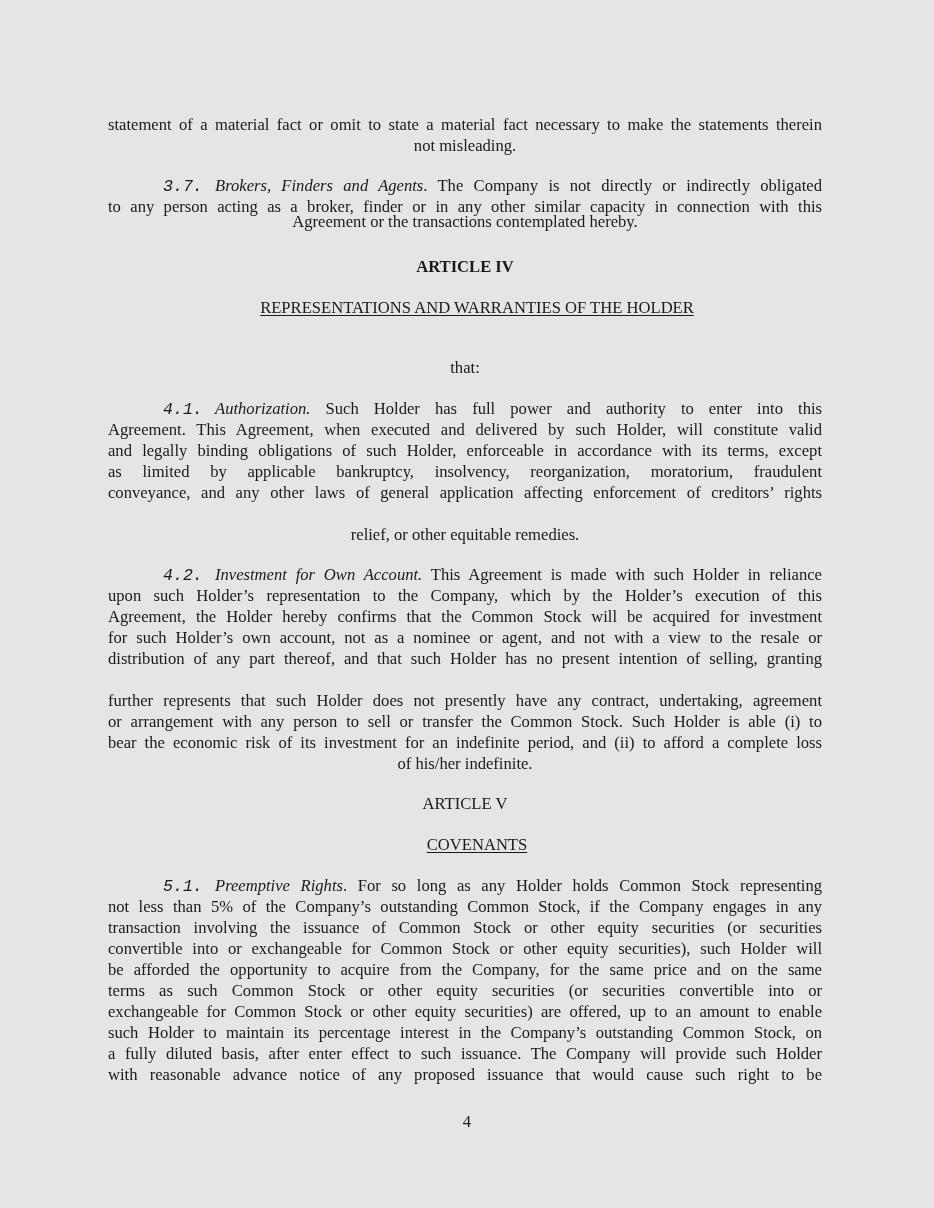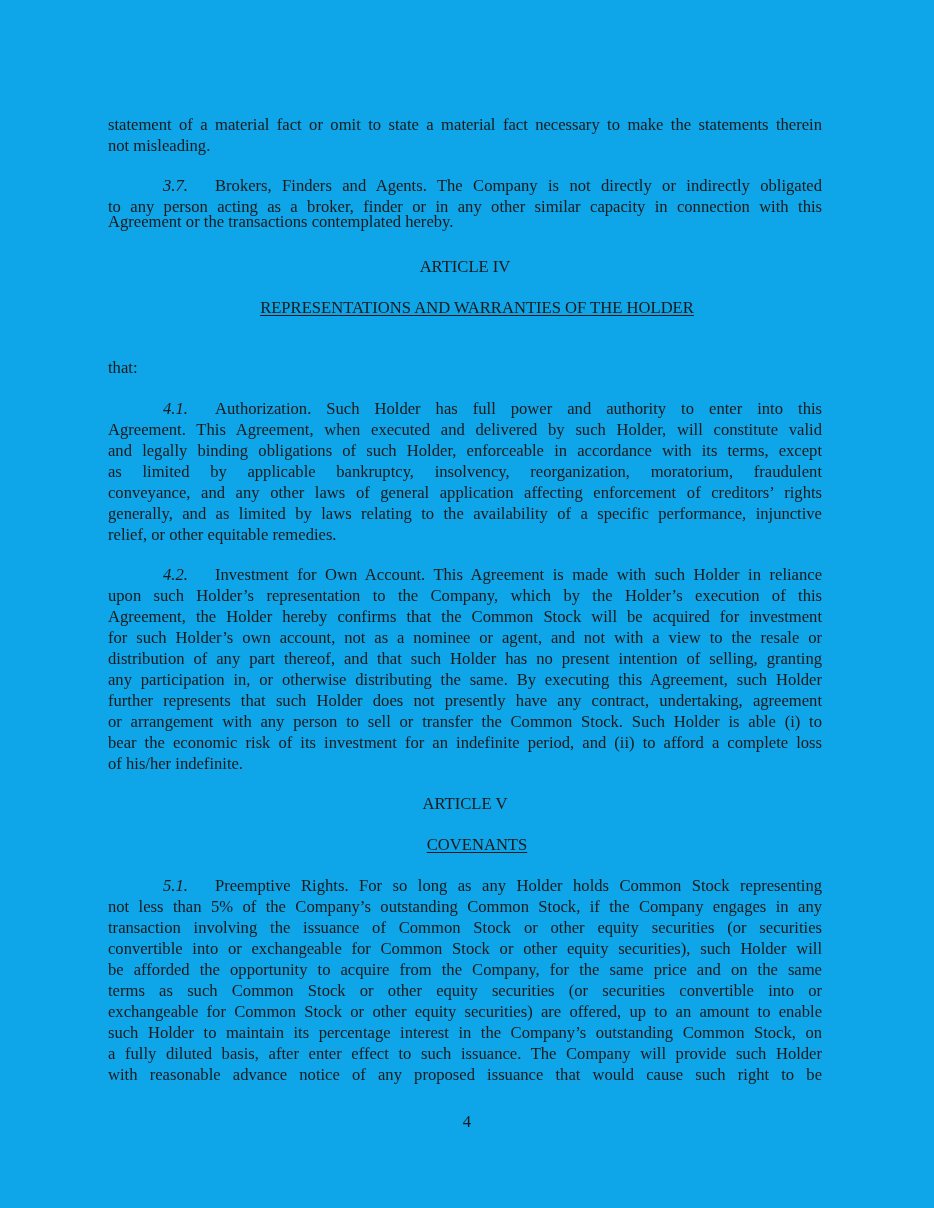--- a/index.html
+++ b/index.html
@@ -1,35 +1,36 @@
 <!DOCTYPE html>
 <html><head>
 <meta charset="utf-8">
 <style>
   html, body { margin: 0; padding: 0; background: #ffffff; }
   body { width: 934px; height: 1208px; position: relative; overflow: hidden; }
   .page {
     position: absolute; left: 0; top: 0; width: 934px; height: 1208px;
-    background: #0ea5e9;
+    background: #e5e5e5;
     font-family: "Liberation Serif", "DejaVu Serif", serif;
     color: #1a1a1a;
     font-size: 16.6px;
   }
   .line {
     position: absolute; left: 108px; width: 714px;
     height: 21px; line-height: 21px;
     white-space: nowrap;
+    text-align: center;
   }
   .line.just { text-align: justify; text-align-last: justify; }
   .line.first { left: 163px; width: 659px; }
   .center { left: 108px; width: 714px; text-align: center; }
-  .bold { font-weight: normal; }
+  .bold { font-weight: bold; }
   .u { text-decoration: underline; text-underline-offset: 2px; margin-left: 24px; }
-  .num { font-style: italic; display: inline-block; width: 52px; }
-  .cap { }
+  .num { font-style: italic; display: inline-block; width: 52px; font-family: Liberation Mono, monospace; }
+  .cap { font-style: italic; }
   .pagenum { position: absolute; top: 1111px; left: 0; width: 934px; text-align: center; font-size: 16.6px; line-height: 21px; }
 </style>
 </head>
 <body>
 
 <div class="page">
 
   <div class="line just" style="top:114px">statement of a material fact or omit to state a material fact necessary to make the statements therein</div>
   <div class="line" style="top:135px">not misleading.</div>
 
@@ -44,31 +45,29 @@
 
   <div class="line" style="top:357px">that:</div>
 
   <div class="line first just" style="top:398px">
     <span class="num">4.1.</span><span class="cap">Authorization.</span><span> Such Holder has full power and authority to enter into this</span>
   </div>
   <div class="line just" style="top:419px">Agreement. This Agreement, when executed and delivered by such Holder, will constitute valid</div>
   <div class="line just" style="top:440px">and legally binding obligations of such Holder, enforceable in accordance with its terms, except</div>
   <div class="line just" style="top:461px">as limited by applicable bankruptcy, insolvency, reorganization, moratorium, fraudulent</div>
   <div class="line just" style="top:482px">conveyance, and any other laws of general application affecting enforcement of creditors’ rights</div>
-  <div class="line just" style="top:503px">generally, and as limited by laws relating to the availability of a specific performance, injunctive</div>
   <div class="line" style="top:524px">relief, or other equitable remedies.</div>
 
   <div class="line first just" style="top:564px">
     <span class="num">4.2.</span><span class="cap">Investment for Own Account.</span><span> This Agreement is made with such Holder in reliance</span>
   </div>
   <div class="line just" style="top:585px">upon such Holder’s representation to the Company, which by the Holder’s execution of this</div>
   <div class="line just" style="top:606px">Agreement, the Holder hereby confirms that the Common Stock will be acquired for investment</div>
   <div class="line just" style="top:627px">for such Holder’s own account, not as a nominee or agent, and not with a view to the resale or</div>
   <div class="line just" style="top:648px">distribution of any part thereof, and that such Holder has no present intention of selling, granting</div>
-  <div class="line just" style="top:669px">any participation in, or otherwise distributing the same. By executing this Agreement, such Holder</div>
   <div class="line just" style="top:690px">further represents that such Holder does not presently have any contract, undertaking, agreement</div>
   <div class="line just" style="top:711px">or arrangement with any person to sell or transfer the Common Stock. Such Holder is able (i) to</div>
   <div class="line just" style="top:732px">bear the economic risk of its investment for an indefinite period, and (ii) to afford a complete loss</div>
   <div class="line" style="top:753px">of his/her indefinite.</div>
 
   <div class="line center" style="top:793px">ARTICLE V</div>
   <div class="line center" style="top:834px"><span class="u">COVENANTS</span></div>
 
   <div class="line first just" style="top:875px">
     <span class="num">5.1.</span><span class="cap">Preemptive Rights</span><span>. For so long as any Holder holds Common Stock representing</span>

